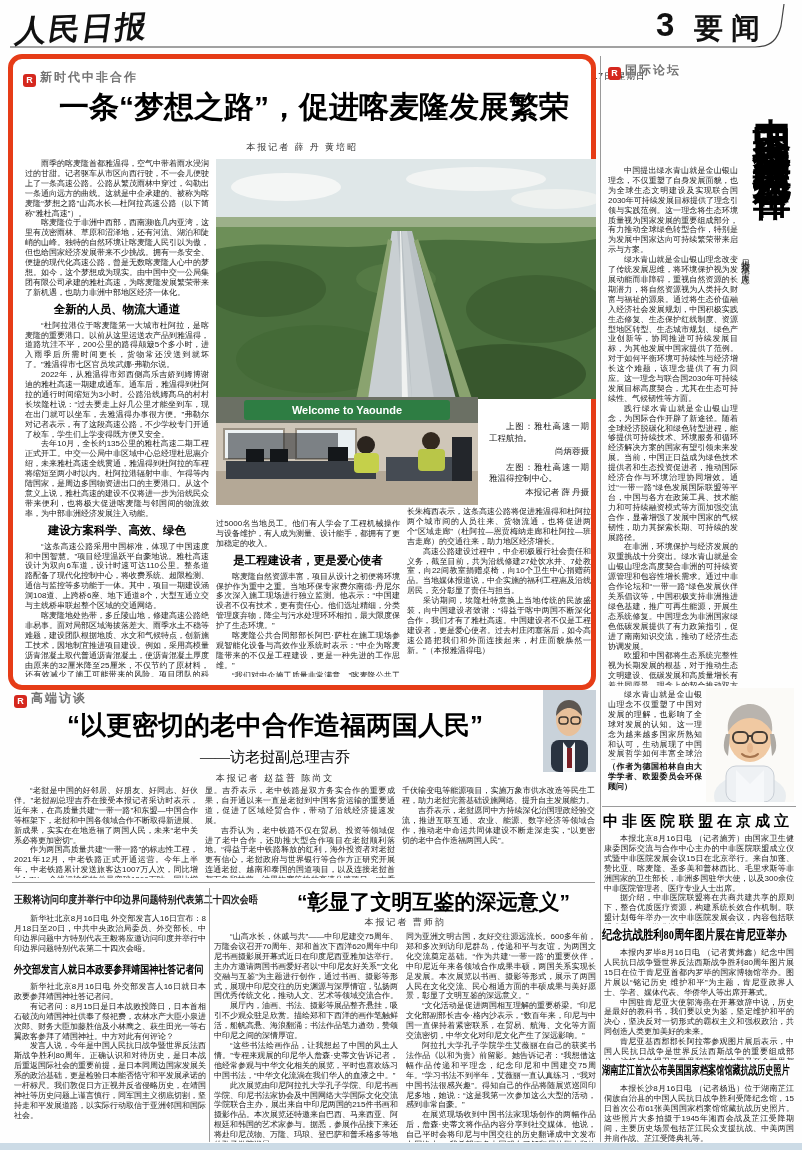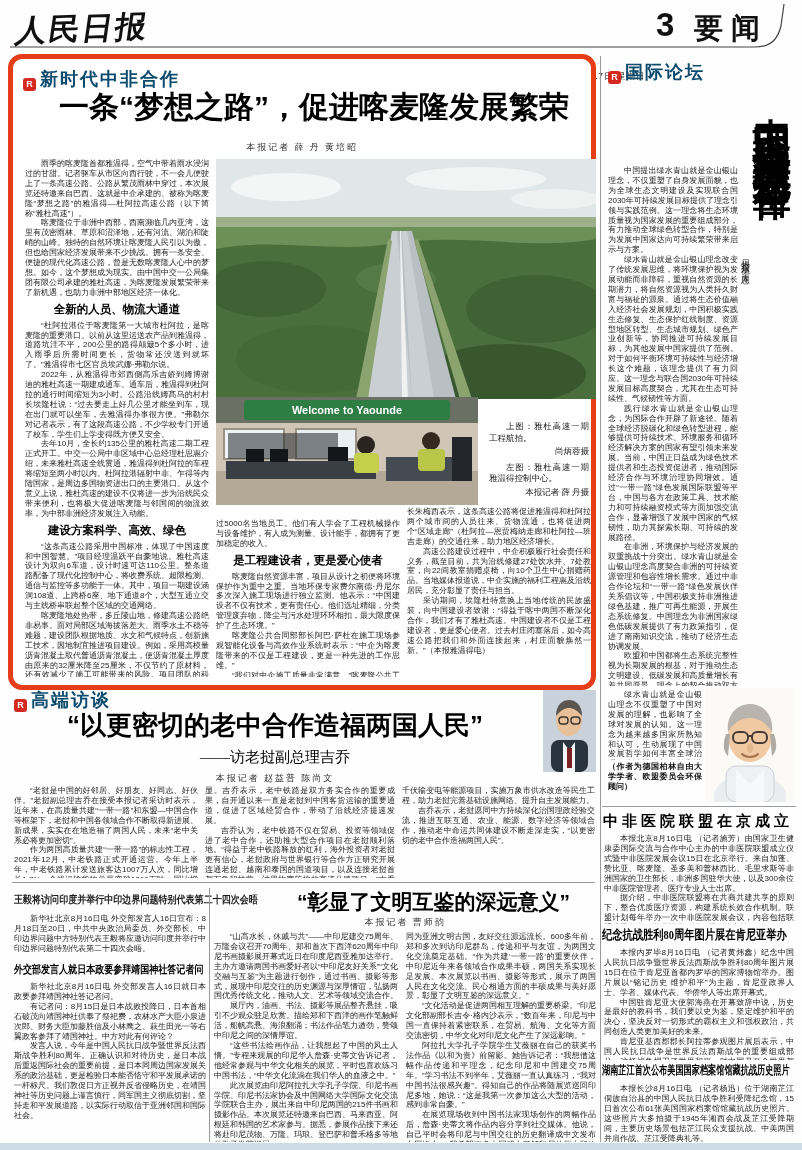--- a/index.html
+++ b/index.html
@@ -9,21 +9,21 @@
   
   .masthead{font-family:"DejaVu Serif","Liberation Serif",serif;font-weight:bold;font-size:31px;
             transform:skewX(-10deg) rotate(-2deg);letter-spacing:2px;color:#111;}
   .hdr-date{font-size:8.5px;color:#222;letter-spacing:1px;}
   .hdr-num{font-size:33px;font-weight:bold;color:#111;}
   .hdr-sec{font-size:29px;font-weight:bold;letter-spacing:8px;color:#111;}
   
   .redbox{border:5px solid #e63c17;border-radius:14px;background:#fff;}
   .tagicon{display:inline-block;width:13px;height:13px;background:#d5281e;color:#fff;font-size:9px;
            font-weight:bold;text-align:center;line-height:13px;border-radius:3px;margin-right:4px;vertical-align:-2px;}
-  .tagtxt{color:#0c4a6e;font-weight:bold;font-size:18px;letter-spacing:2px;}
+  .tagtxt{color:#737373;font-weight:bold;font-size:12px;letter-spacing:2px;}
   .main-title{font-size:30px;font-weight:bold;text-align:center;letter-spacing:0px;color:#000;margin-left:12px;}
   .byline{font-family:"Liberation Serif","DejaVu Serif",serif;font-size:9px;text-align:center;color:#333;letter-spacing:2px;}
   
   .col{font-size:8px;line-height:9.9px;overflow:hidden;text-align:justify;color:#222;}
   .col p{margin:0;text-indent:2em;text-align:justify;}
   .col p.noindent{text-indent:0;}
   .colhead{font-weight:bold;font-size:11.5px;text-align:center;margin:7px 0 6px 0;text-indent:0;color:#000;}
   .caption{font-family:"Liberation Serif","DejaVu Serif",serif;font-size:8.5px;line-height:11.5px;color:#222;overflow:hidden;}
   .caption p{margin:0 0 4px 0;text-indent:2em;text-align:justify;}
   .caption p.credit-right{text-align:right;text-indent:0;margin-top:-2px;}
@@ -59,21 +59,21 @@
 <div class="abs hdr-sec" style="left:694px;top:9px;">要闻</div>
 
 <div class="abs redbox" style="left:8px;top:54px;width:578px;height:626px;">
   <div class="abs" style="left:10px;top:8px;">
     <span class="tagicon">R</span><span class="tagtxt">新时代中非合作</span>
   </div>
   <div class="abs main-title" style="left:0;top:28px;width:578px;">一条“梦想之路”，促进喀麦隆发展繁荣</div>
   <div class="abs byline" style="left:0;top:82px;width:578px;">本报记者 薛 丹 黄培昭</div>
 
   <div class="abs col" style="left:12px;top:100px;width:184px;height:518px;">
-        <p>雨季的喀麦隆首都雅温得，空气中带着雨水浸润过的甘甜。记者驱车从市区向西行驶，不一会儿便驶上了一条高速公路。公路从繁茂雨林中穿过，本次展览还特邀来自巴西。这就是中企承建的、被称为喀麦隆“梦想之路”的雅温得—杜阿拉高速公路（以下简称“雅杜高速”）。</p>
+        <p>雨季的喀麦隆首都雅温得，空气中带着雨水浸润过的甘甜。记者驱车从市区向西行驶，不一会儿便驶上了一条高速公路。公路从繁茂雨林中穿过，勾勒出一条通向远方的曲线。这就是中企承建的、被称为喀麦隆“梦想之路”山高水长—杜阿拉高速公路（以下简称“雅杜高速”）。</p>
         <p>喀麦隆位于非洲中西部，西南濒临几内亚湾，这里有茂密雨林、草原和沼泽地，还有河流、湖泊和陡峭的山峰。独特的自然环境让喀麦隆人民引以为傲，但也给国家经济发展带来不少挑战。拥有一条安全、便捷的现代化高速公路，曾是无数喀麦隆人心中的梦想。如今，这个梦想成为现实。由中国中交一公局集团有限公司承建的雅杜高速，为喀麦隆发展繁荣带来了新机遇，也助力非洲中部地区经济一体化。</p>
         <div class="colhead">全新的人员、物流大通道</div>
         <p>“杜阿拉港位于喀麦隆第一大城市杜阿拉，是喀麦隆的重要港口。以前从这里运送农产品到雅温得，道路坑洼不平，200公里的路得颠簸5个多小时，进入雨季后所需时间更长，货物常还没送到就坏了。”雅温得市七区官员埃武娜·弗勒尔说。</p>
         <p>2022年，从雅温得市郊西侧高乐吉娇到姆博谢迪的雅杜高速一期建成通车。通车后，雅温得到杜阿拉的通行时间缩短为3小时。公路沿线姆髙乌的村村长埃隆杜说：“过去要走上好几公里才能坐到车，现在出门就可以坐车，去雅温得办事很方便。”弗勒尔对记者表示，有了这段高速公路，不少学校专门开通了校车，学生们上学变得既方便又安全。</p>
         <p>去年10月，全长约135公里的雅杜高速二期工程正式开工。中交一公局中非区域中心总经理杜思惠介绍，未来雅杜高速全线贯通，雅温得到杜阿拉的车程将缩短至两小时以内。杜阿拉港辐射中非、乍得等内陆国家，是周边多国物资进出口的主要港口。从这个意义上说，雅杜高速的建设不仅将进一步为沿线民众带来便利，也将极大促进喀麦隆与邻国间的物流效率，为中部非洲经济发展注入动能。</p>
         <div class="colhead">建设方案科学、高效、绿色</div>
         <p>“这条高速公路采用中国标准，体现了中国速度和中国智慧。”项目经理温跃平自豪地说。雅杜高速设计为双向6车道，设计时速可达110公里。整条道路配备了现代化控制中心，将收费系统、超限检测、通信与监控等多功能于一体。其中，项目一期建设涵洞108道、上跨桥6座、地下通道8个，大型互通立交与主线桥串联起整个区域的交通网络。</p>
         <p>喀麦隆地处热带，多丘陵山地，修建高速公路绝非易事。面对局部区域海拔落差大、雨季水土不稳等难题，建设团队根据地质、水文和气候特点，创新施工技术，因地制宜推进项目建设。例如，采用高模量沥青混凝土取代普通沥青混凝土，使沥青混凝土厚度由原来的32厘米降至25厘米，不仅节约了原材料，还有效减少了施工可能带来的风险。项目团队的科学、高效、绿色建设方案，确保了工程质量，也为喀麦隆今后高等级公路建设积累了宝贵经验。</p>
       </div>
 

